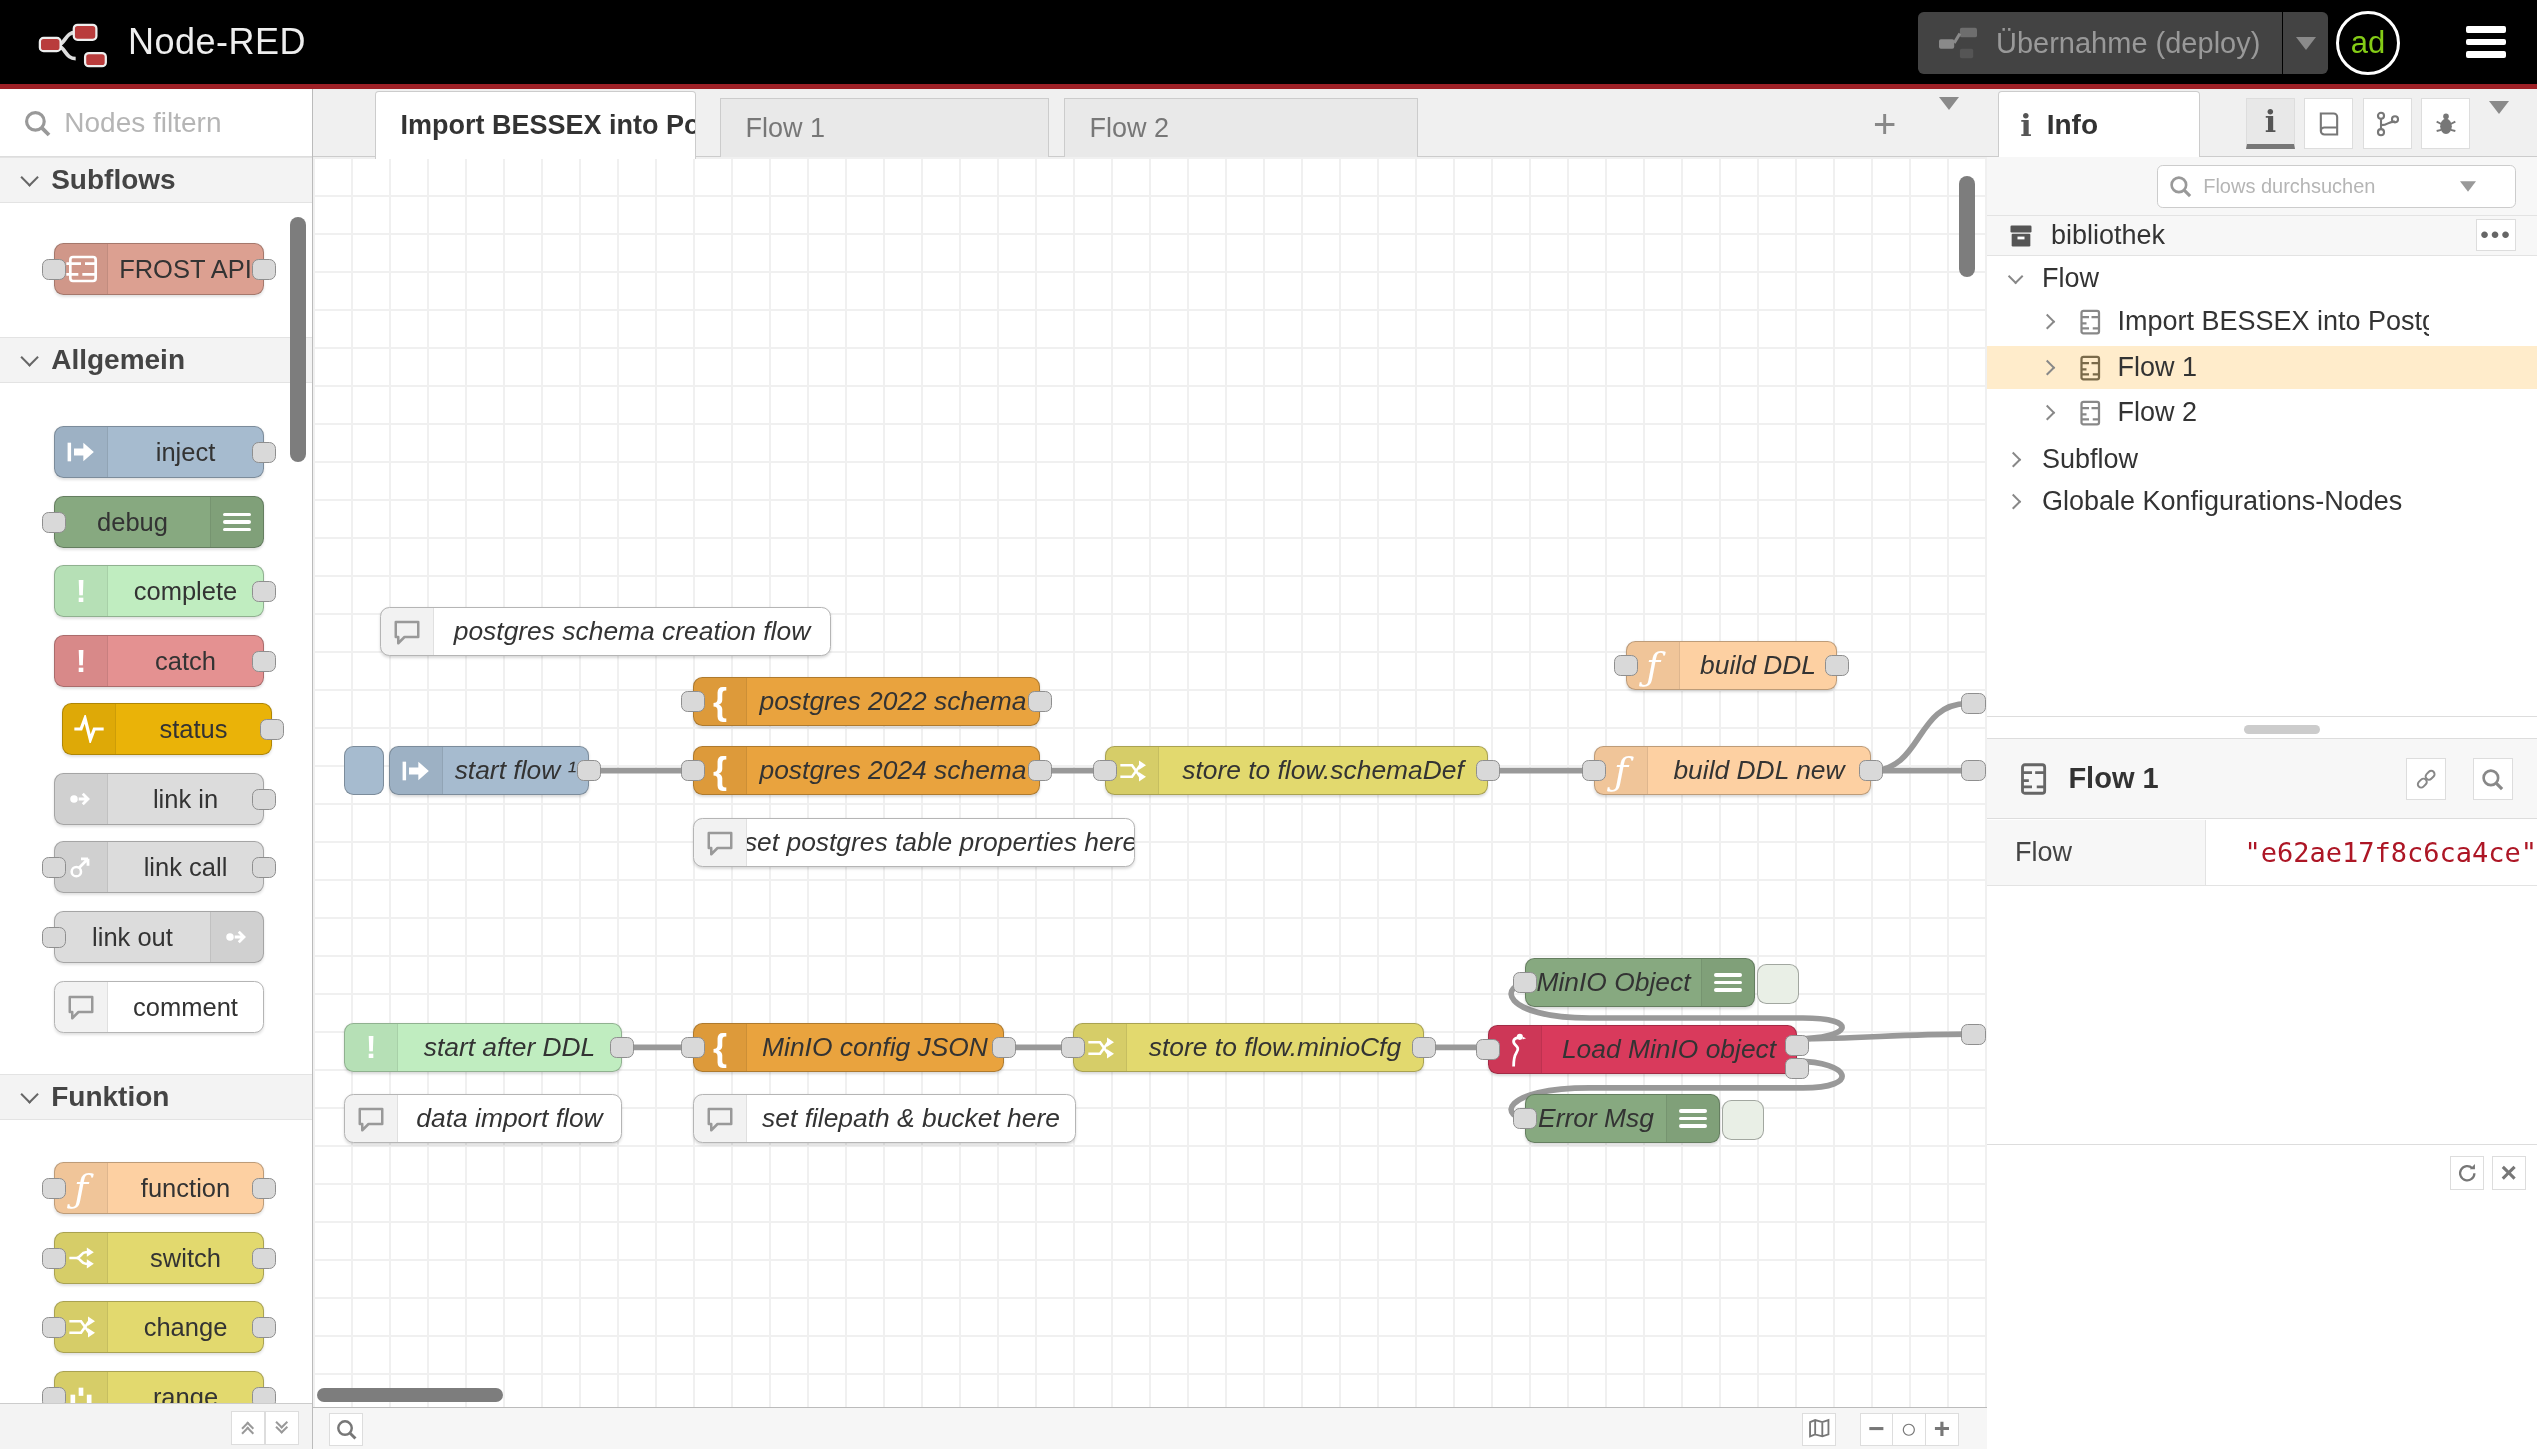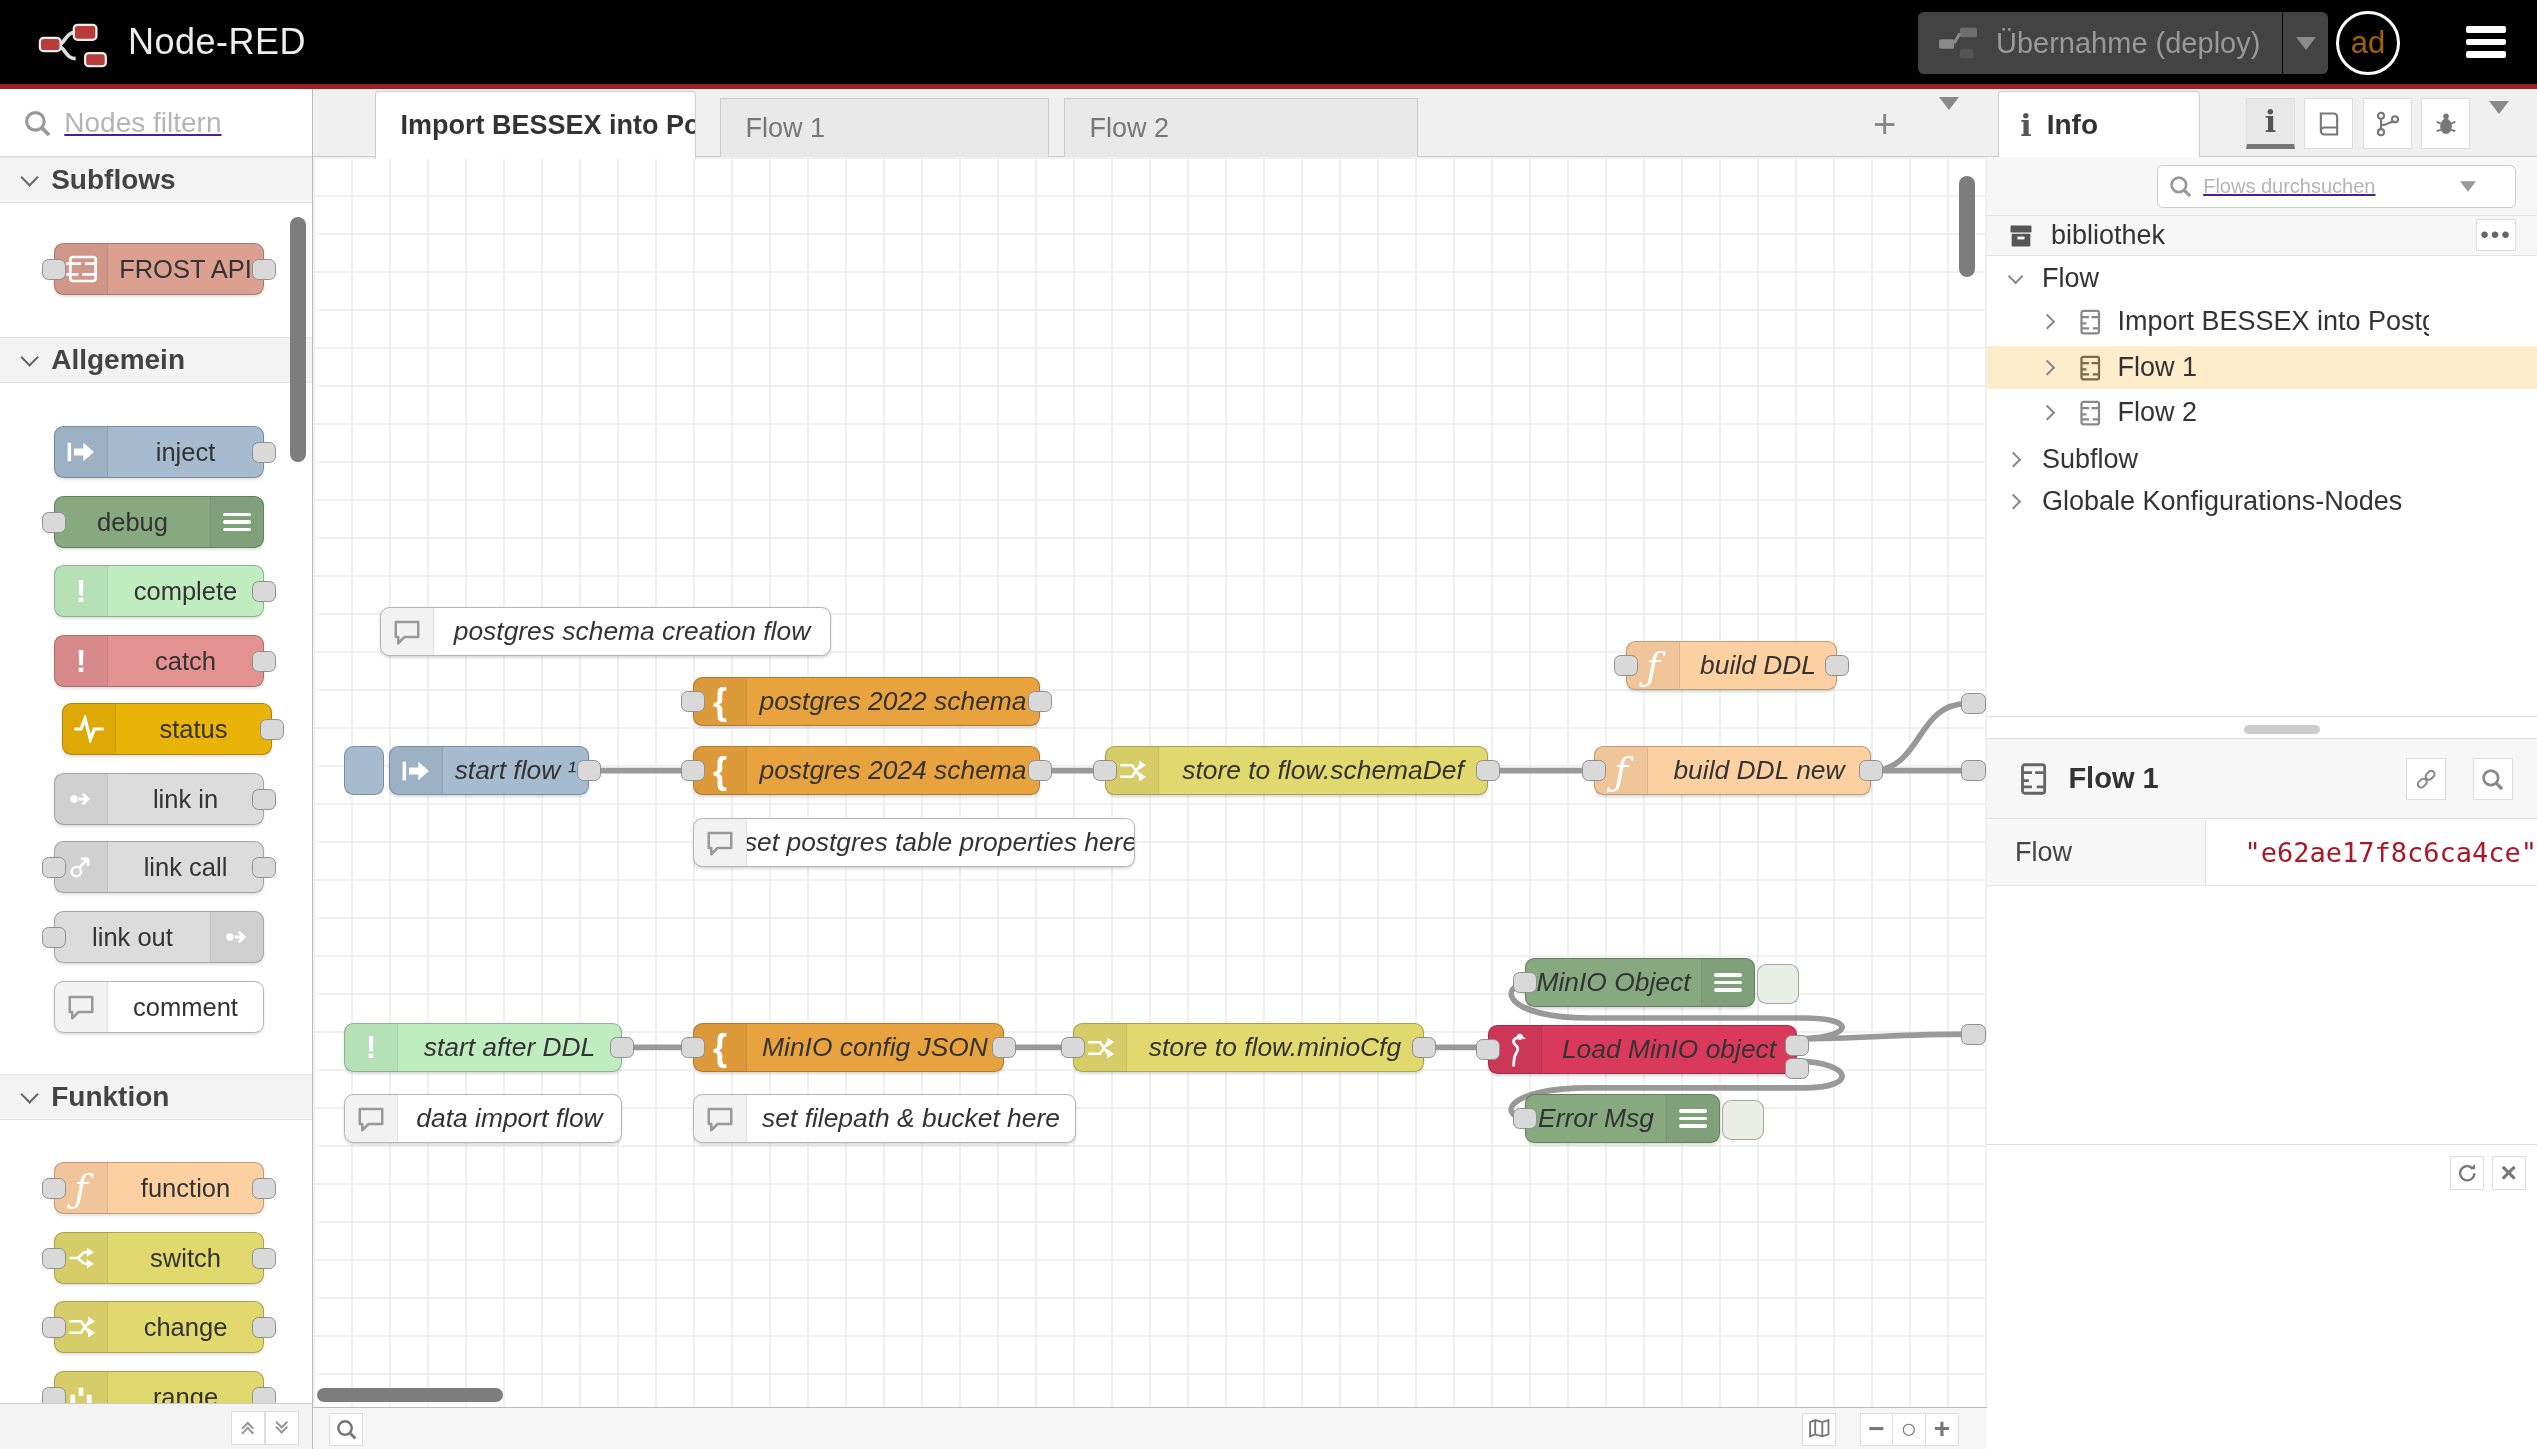--- a/index.html
+++ b/index.html
@@ -12,33 +12,33 @@
          border-bottom:5.7px solid #9e2026; display:flex; align-items:center; }
   .logo { position:absolute; left:38px; top:21px; }
   .hdr-title { position:absolute; left:128px; top:21px; color:#eee; font-size:36px; font-weight:500; letter-spacing:0.5px; }
   .deploy-btn { position:absolute; left:1918px; top:12.3px; width:364px; height:62px; background:#434343;
         border-radius:5.7px 0 0 5.7px; display:flex; align-items:center; color:#999; font-size:29px; }
   .deploy-btn .dicon { margin:0 17px 0 19px; }
   .deploy-dd { position:absolute; left:2283px; top:12.3px; width:45px; height:62px; background:#434343;
         border-radius:0 5.7px 5.7px 0; display:flex; align-items:center; justify-content:center; }
   .tri-down { width:0;height:0;border-left:10.4px solid transparent;border-right:10.4px solid transparent;border-top:13.2px solid #8a8a8a; }
   .avatar { position:absolute; left:2336px; top:11.3px; width:64px; height:64px; border:3.8px solid #fff; border-radius:50%;
-        color:#a16207; font-size:31px; display:flex; align-items:center; justify-content:center; }
+        color:#84cc16; font-size:31px; display:flex; align-items:center; justify-content:center; }
   .burger { position:absolute; left:2466px; top:26.4px; width:40px; }
   .burger span { display:block; height:6.6px; background:#fff; border-radius:1.9px; margin-bottom:5.7px; }
 
   
   .palette { position:absolute; left:0; top:89px; width:313px; height:1360px; background:#fff; border-right:1.9px solid #bbb; }
   .canvas-wrap { position:absolute; left:313px; top:89px; width:1674px; height:1360px; border-right:1.9px solid #bbb; }
   .sidepanel { position:absolute; left:1987px; top:89px; width:550px; height:1360px; background:#fff; }
 
   
   .pal-search { position:relative; height:68px; border-bottom:1.9px solid #ddd; display:flex; align-items:center; }
   .pal-search svg, .flow-search svg { flex:0 0 auto; }
-  .pal-search input, .flow-search input { border:none; outline:none; font-size:28px; color:#4c1d95; width:227px; background:transparent;text-decoration:underline; }
+  .pal-search input, .flow-search input { border:none; outline:none; font-size:28px; color:#4c1d95; width:227px; background:transparent; }
   input::placeholder { color:#b5b5b5; }
   .pal-body { position:relative; height:1246px; overflow:hidden; }
   .pal-cat { position:absolute; left:0; width:312px; height:46px; background:#f3f3f3; border-top:1.9px solid #e3e3e3;
         border-bottom:1.9px solid #e3e3e3; display:flex; align-items:center; font-size:28px; font-weight:bold; color:#444; }
   .pal-cat .chev { margin:0 17px 0 21px; }
   .chev { display:inline-block; width:13.2px; height:13.2px; border-right:2.8px solid #666; border-bottom:2.8px solid #666; }
   .chev.down { transform:rotate(45deg) translateY(-2.8px); }
   .chev.right { transform:rotate(-45deg); }
   .pnode { position:absolute; left:54px; width:210px; height:52px; border:1.9px solid rgba(0,0,0,.25); border-radius:9.4px;
         display:flex; font-size:25.5px; color:#333; box-shadow:0 1.9px 2.8px rgba(0,0,0,.12); }

